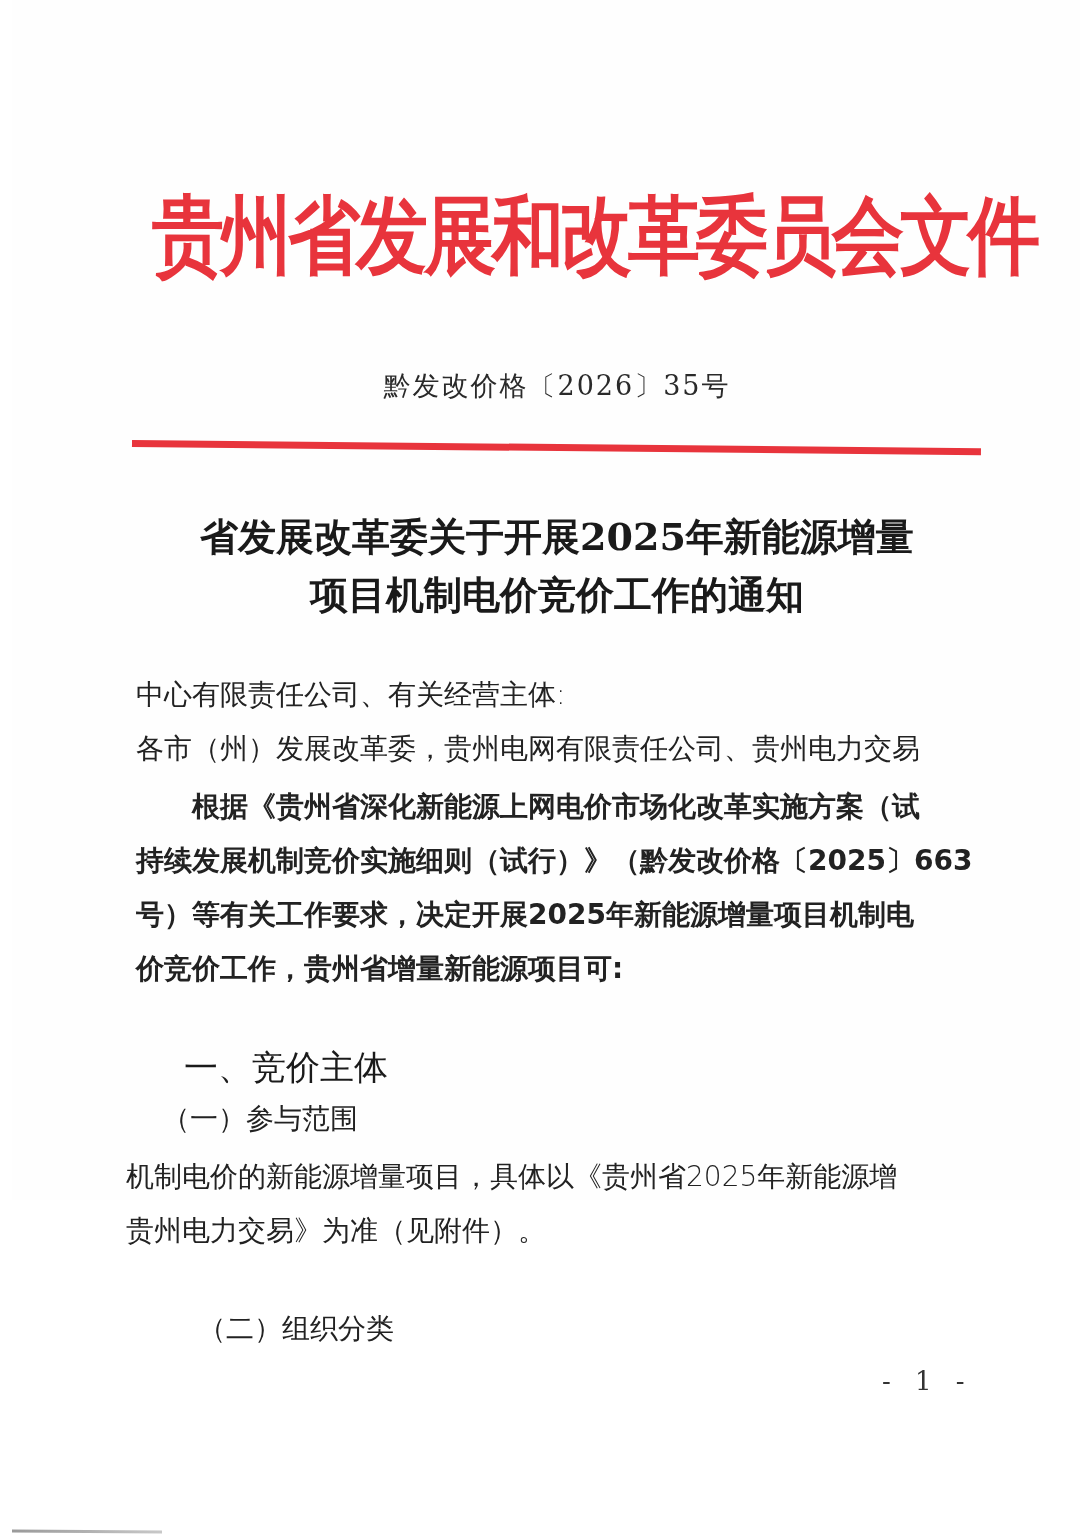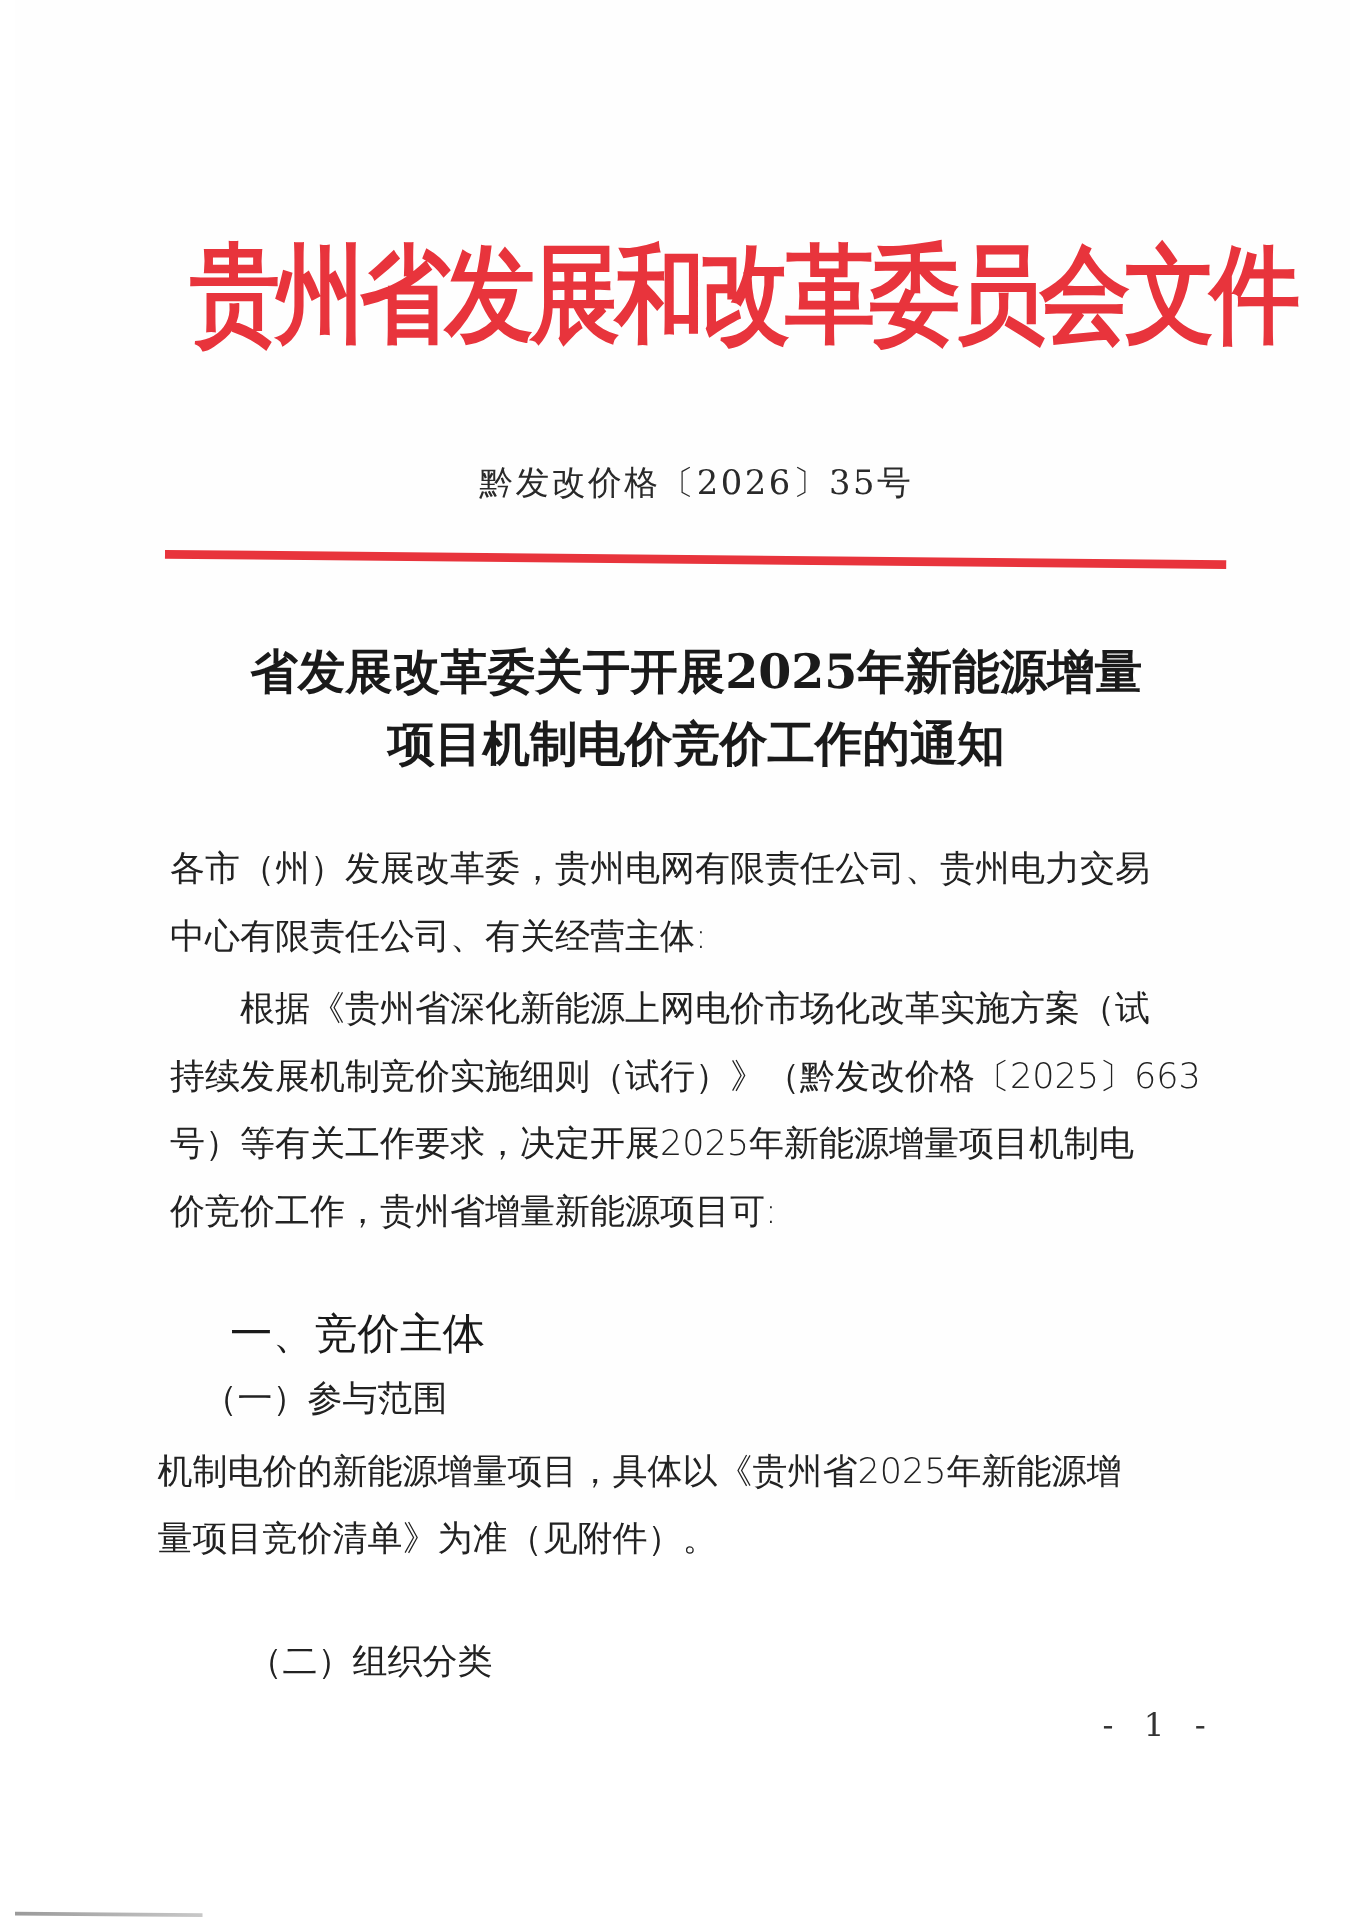--- a/index.html
+++ b/index.html
@@ -131,38 +131,38 @@
   <div class="doc-number">黔发改价格〔2026〕35号</div>
 
   <div class="red-rule"></div>
 
   <div class="title">
     <span class="line">省发展改革委关于开展2025年新能源增量</span>
     <span class="line">项目机制电价竞价工作的通知</span>
   </div>
 
   <div class="body-text" style="top: 668px;">
+    <span class="line">中心有限责任公司、有关经营主体:</span>
     <span class="line">各市（州）发展改革委，贵州电网有限责任公司、贵州电力交易</span>
-    <span class="line">中心有限责任公司、有关经营主体:</span>
   </div>
 
-  <div class="body-text" style="top: 780px;">
+  <div class="body-text" style="top: 780px; font-weight: bold;">
     <span class="line" style="padding-left:56px;">根据《贵州省深化新能源上网电价市场化改革实施方案（试</span>
     <span class="line">持续发展机制竞价实施细则（试行）》（黔发改价格〔2025〕663</span>
     <span class="line">号）等有关工作要求，决定开展2025年新能源增量项目机制电</span>
     <span class="line">价竞价工作，贵州省增量新能源项目可:</span>
   </div>
 
   <div class="h1">一、竞价主体</div>
 
   <div class="h2" style="left: 150px; top: 1092px;">（一）参与范围</div>
 
   <div class="body-text" style="top: 1150px; left: 114px;">
     <span class="line">机制电价的新能源增量项目，具体以《贵州省2025年新能源增</span>
-    <span class="line">量项目竞价清单》为准（见附件）。</span>
+    <span class="line">贵州电力交易》为准（见附件）。</span>
   </div>
 
   <div class="h2" style="left: 150px; top: 1302px; margin-left: 36px;">（二）组织分类</div>
 
   <div class="page-number">- 1 -</div>
 
   <div class="scan-edge"></div>
 </div>
 
 </body></html>

